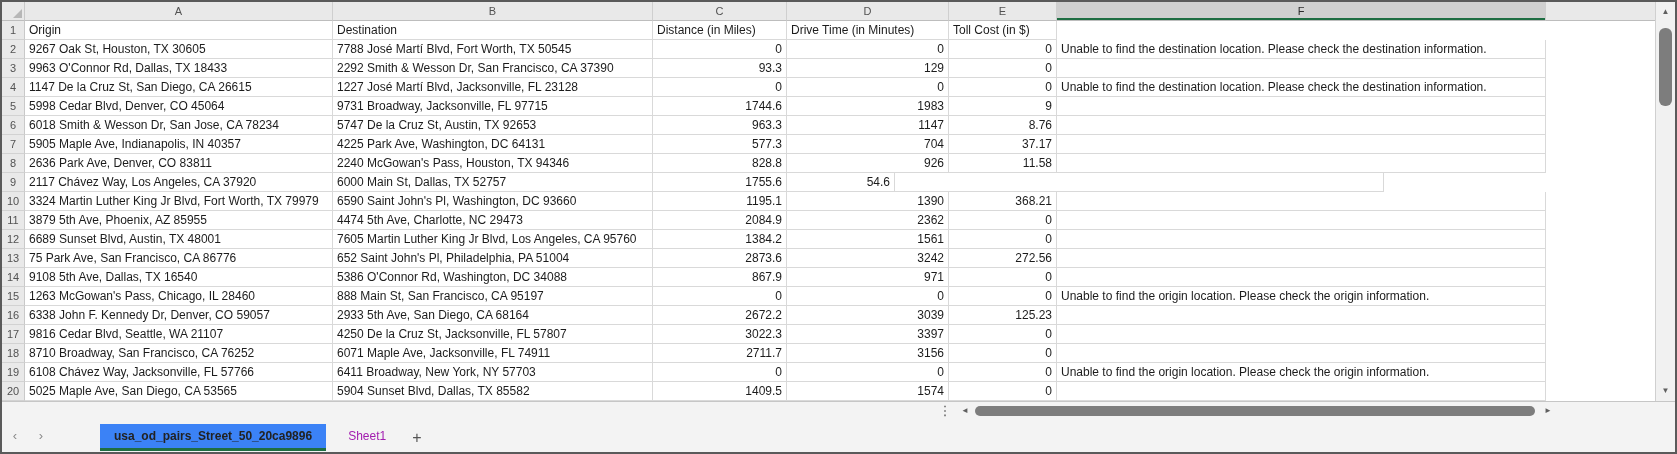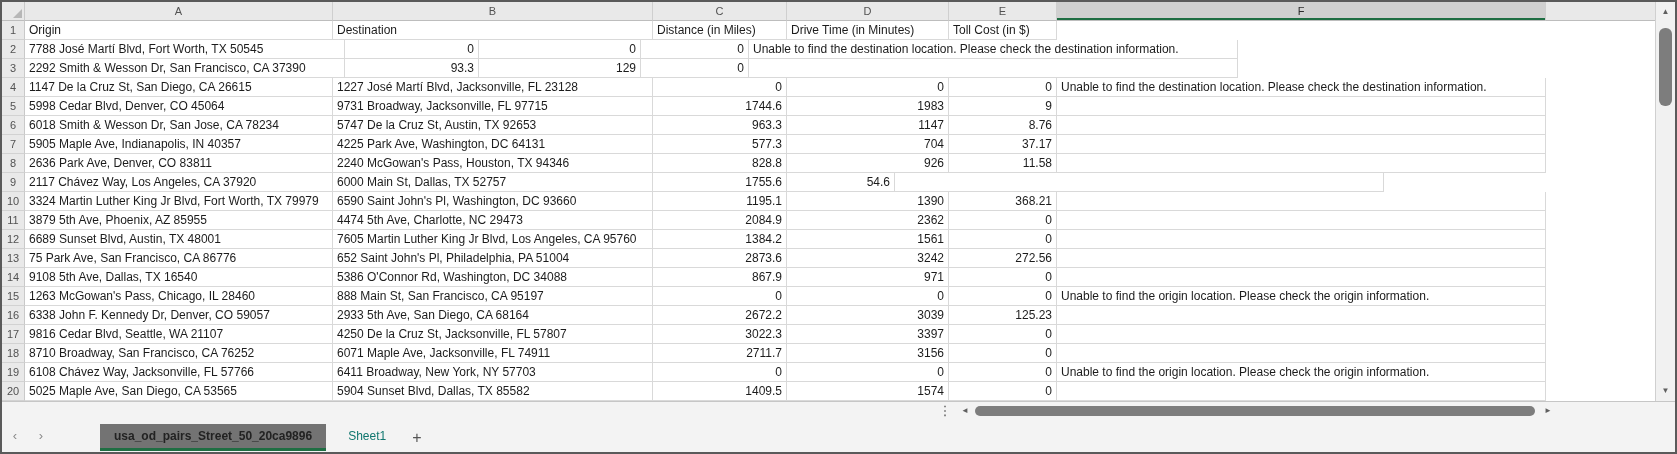--- a/index.html
+++ b/index.html
@@ -58,23 +58,23 @@
   .hs-left { left:0; } .hs-right { right:0; }
   .hs-thumb { position:absolute; left:17px; right:20px; top:2px; height:10px;
               background:#7d7d7d; border-radius:5px; }
 
   .tabsrow { position:absolute; left:0; top:17px; height:32px; display:flex;
              align-items:flex-end; }
   .navbtn { width:26px; text-align:center; font-size:13px; color:#8a8a8a;
             padding-bottom:8px; cursor:pointer; }
   .nav-spacer { width:46px; }
   .sheet-tab { height:27px; line-height:24px; padding:0 14px; font-size:12px; cursor:pointer; }
-  .sheet-tab.active { background:#737373; font-weight:bold; color:#222;
+  .sheet-tab.active { background:#3b82f6; font-weight:bold; color:#222;
             border-bottom:3px solid var(--accent); }
-  .sheet-tab.inactive { color:#0f766e; border-bottom:3px solid transparent; margin-left:8px; }
+  .sheet-tab.inactive { color:#a21caf; border-bottom:3px solid transparent; margin-left:8px; }
   .add-sheet { font-size:16px; color:#555; padding:0 12px 4px 12px; cursor:pointer; }
 </style>
 </head>
 <body>
 
 <div id="app">
 
   <div class="grid">
     <div class="letters-row">
       <div class="corner">
@@ -95,29 +95,31 @@
           <div class="rownum">1</div>
           <div class="cell c1">Origin</div>
           <div class="cell c2">Destination</div>
           <div class="cell c3">Distance (in Miles)</div>
           <div class="cell c4">Drive Time (in Minutes)</div>
           <div class="cell c5">Toll Cost (in $)</div>
           <div class="cell rfiller"></div>
         </div>
         <div class="row">
           <div class="rownum">2</div>
+          <div class="cell c1">9267 Oak St, Houston, TX 30605</div>
           <div class="cell c2">7788 José Martí Blvd, Fort Worth, TX 50545</div>
           <div class="cell c3 numeric">0</div>
           <div class="cell c4 numeric">0</div>
           <div class="cell c5 numeric">0</div>
           <div class="cell c6">Unable to find the destination location. Please check the destination information.</div>
           <div class="cell rfiller"></div>
         </div>
         <div class="row">
           <div class="rownum">3</div>
+          <div class="cell c1">9963 O'Connor Rd, Dallas, TX 18433</div>
           <div class="cell c2">2292 Smith &amp; Wesson Dr, San Francisco, CA 37390</div>
           <div class="cell c3 numeric">93.3</div>
           <div class="cell c4 numeric">129</div>
           <div class="cell c5 numeric">0</div>
           <div class="cell c6"></div>
           <div class="cell rfiller"></div>
         </div>
         <div class="row">
           <div class="rownum">4</div>
           <div class="cell c1">1147 De la Cruz St, San Diego, CA 26615</div>

